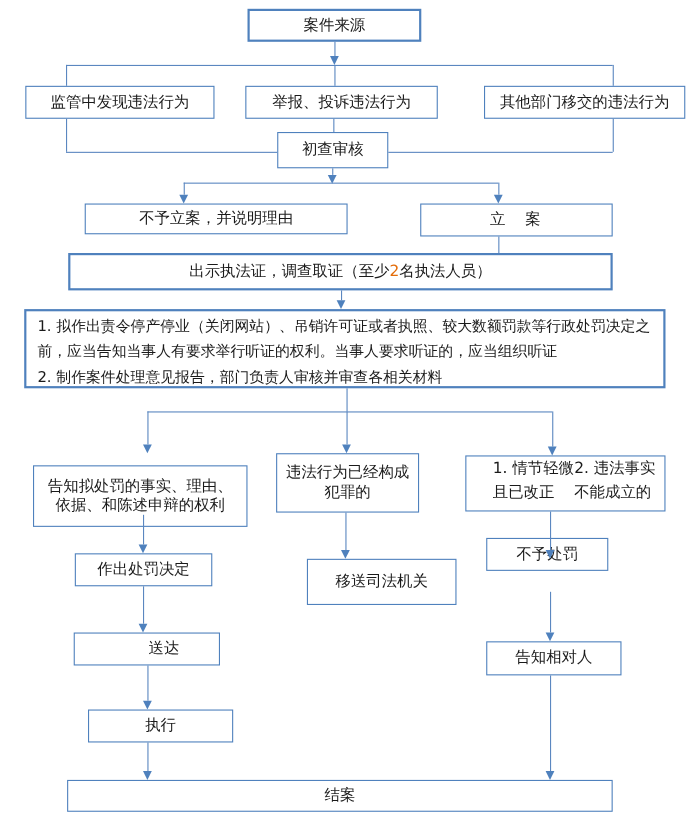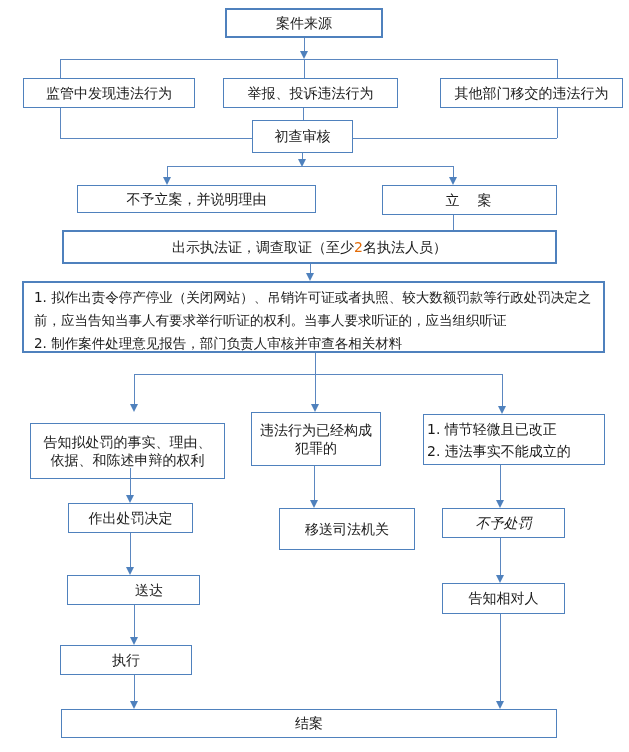--- a/index.html
+++ b/index.html
@@ -58,36 +58,36 @@
     <p>1. 拟作出责令停产停业（关闭网站）、吊销许可证或者执照、较大数额罚款等行政处罚决定之前，应当告知当事人有要求举行听证的权利。当事人要求听证的，应当组织听证</p>
     <p>2. 制作案件处理意见报告，部门负责人审核并审查各相关材料</p>
   </div>
 
   <div class="node" style="left:30px;top:412px;width:195px;height:56px;margin-top:11px;">告知拟处罚的事实、理由、
 依据、和陈述申辩的权利</div>
 
   <div class="node" style="left:251px;top:412px;width:130px;height:54px;">违法行为已经构成
 犯罪的</div>
 
-  <div class="node la minorlist" style="left:423px;top:414px;width:182px;height:51px;padding-left:3px;flex-direction:column;align-items:flex-start;justify-content:center;">
+  <div class="node la minorlist" style="left:423px;top:414px;width:182px;height:51px;padding-left:24px;align-items:flex-start;justify-content:center;">
     <div>1. 情节轻微且已改正</div>
     <div>2. 违法事实不能成立的</div>
   </div>
 
   <div class="node" style="left:68px;top:503px;width:125px;height:30px;">作出处罚决定</div>
 
   <div class="node" style="left:247px;top:508px;width:136px;height:42px;margin-left:32px;">移送司法机关</div>
 
-  <div class="node" style="left:442px;top:508px;width:123px;height:30px;font-style:italic;">不予处罚</div>
+  <div class="node" style="left:442px;top:489px;width:111px;height:30px;">不予处罚</div>
 
   <div class="node" style="left:67px;top:575px;width:133px;height:30px;padding-left:31px;">送达</div>
 
   <div class="node" style="left:442px;top:583px;width:123px;height:31px;">告知相对人</div>
 
-  <div class="node" style="left:60px;top:645px;width:132px;height:30px;">执行</div>
+  <div class="node" style="left:80px;top:645px;width:132px;height:30px;">执行</div>
 
   <div class="node" style="left:61px;top:709px;width:496px;height:29px;">结案</div>
 
   <div class="vline" style="left:304px;top:38px;height:13px;"></div>
   <div class="arr" style="left:300px;top:51px;"></div>
   <div class="hline" style="left:60px;top:59px;width:497px;"></div>
   <div class="vline" style="left:60px;top:59px;height:19px;"></div>
   <div class="vline" style="left:304px;top:59px;height:19px;"></div>
   <div class="vline" style="left:557px;top:59px;height:19px;"></div>
 

